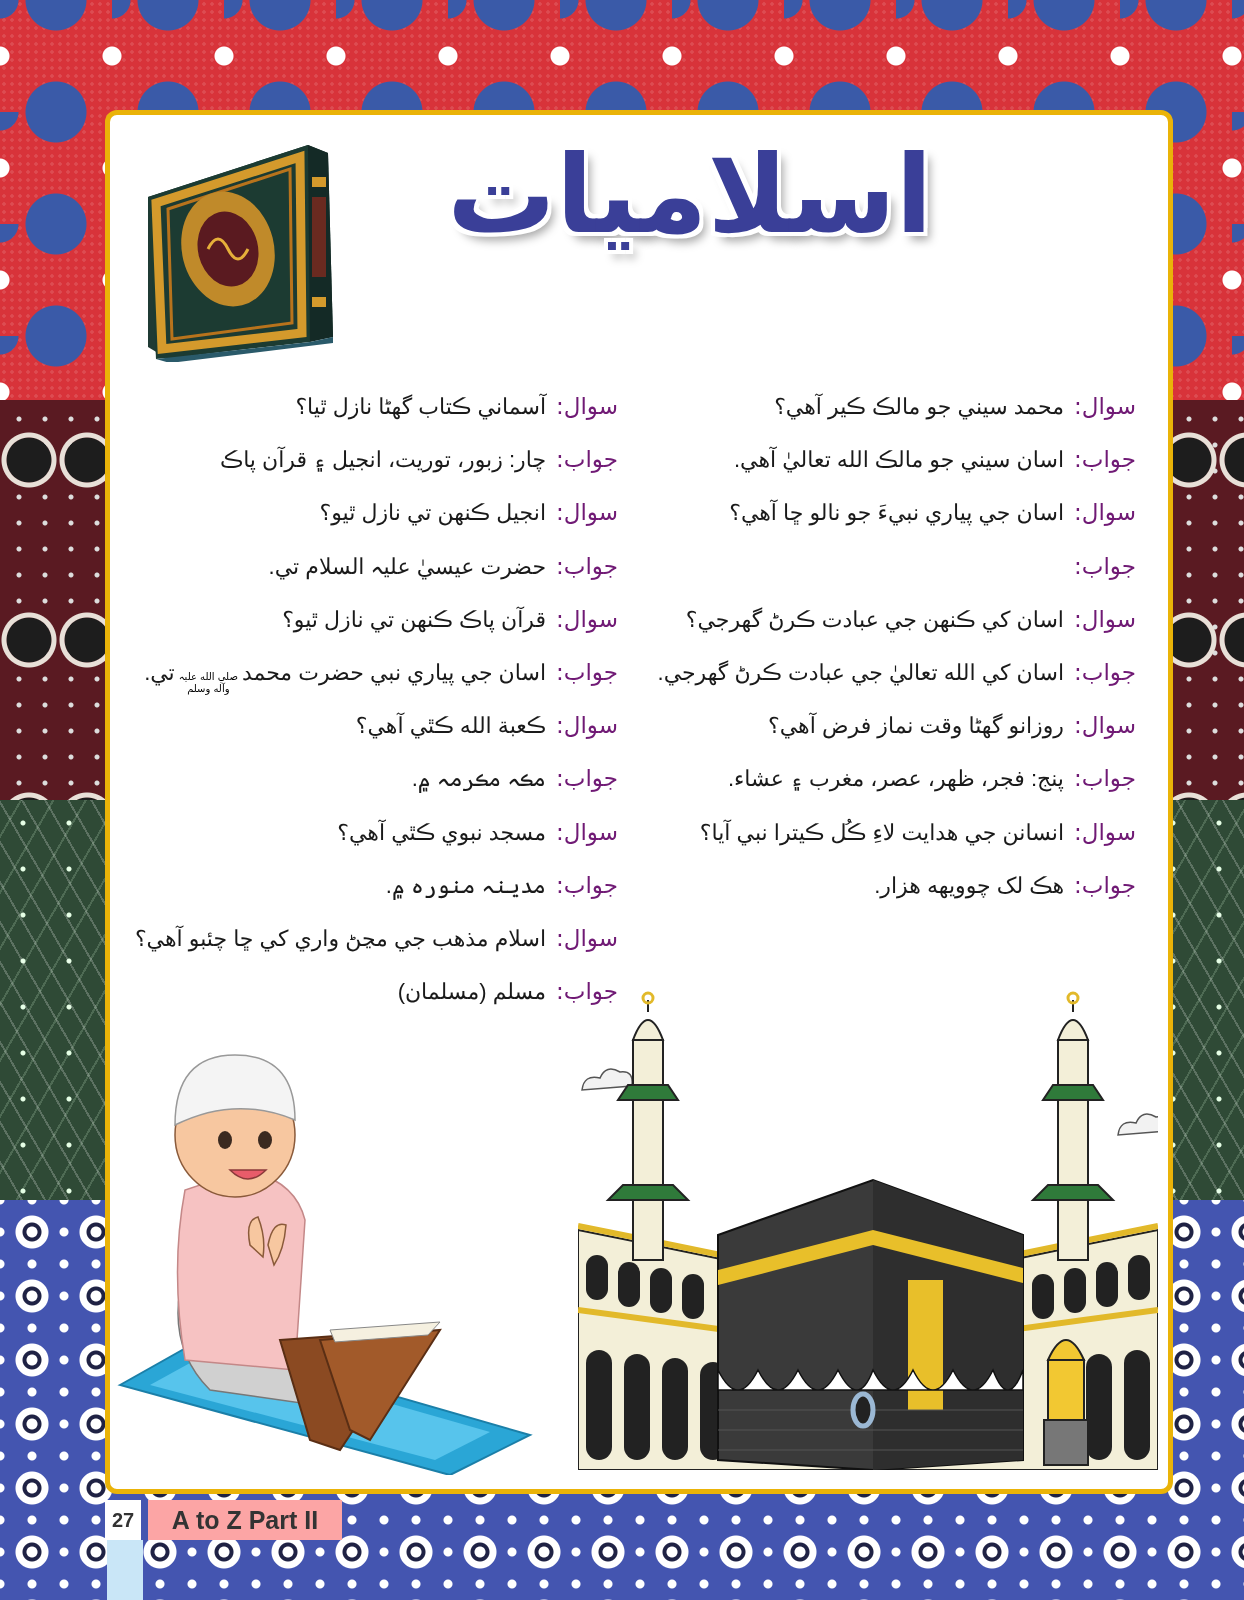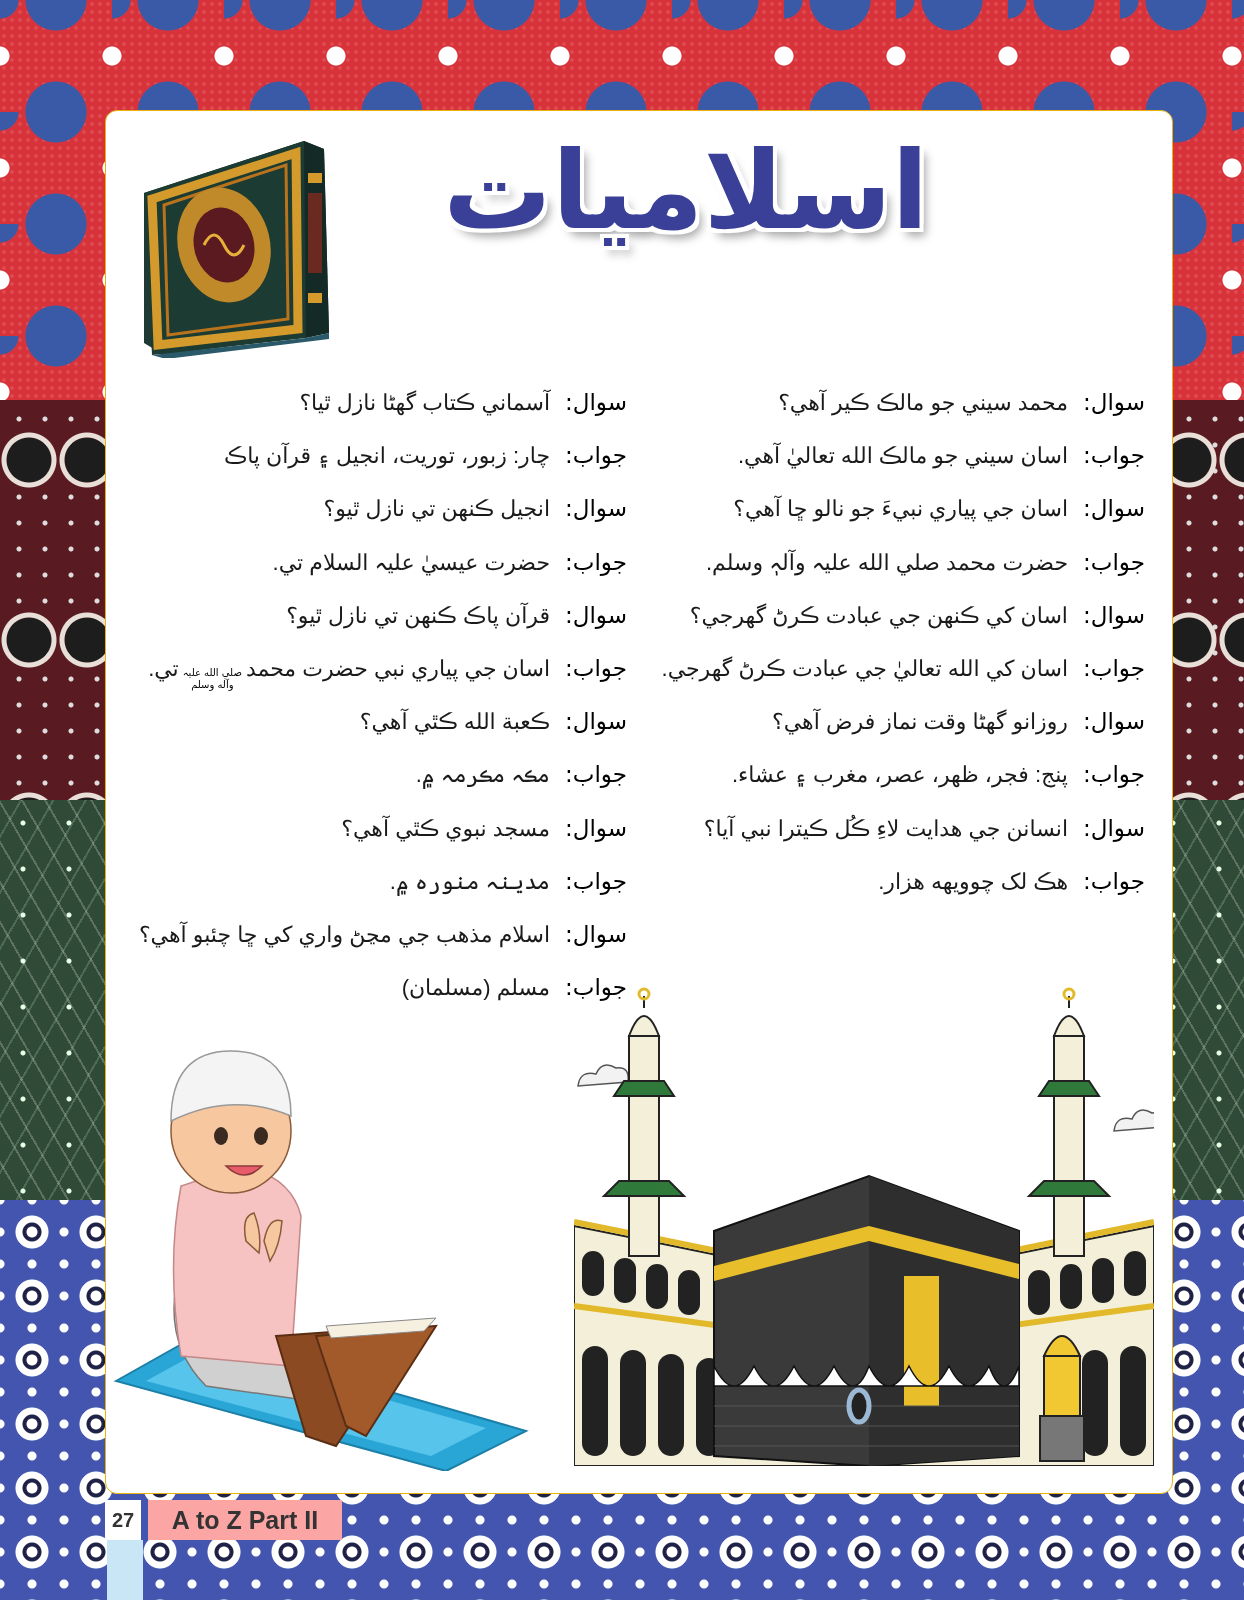--- a/index.html
+++ b/index.html
@@ -44,21 +44,21 @@
     background-image:
       radial-gradient(circle at 50% 50%, #ffffff 0 5px, #1f2244 6px 9px, #ffffff 10px 16px, transparent 17px),
       radial-gradient(circle at 50% 50%, #ffffff 0 4px, transparent 5px);
     background-size: 64px 64px, 32px 32px;
     background-position: 0 0, 16px 16px;
   }
 
   
   .page {
     position: absolute; left: 105px; top: 110px; width: 1068px; height: 1384px;
-    background: #ffffff; border: 1px solid #eab308; border-radius: 12px; overflow: hidden;
+    background: #ffffff; border: 5px solid #eab308; border-radius: 12px; overflow: hidden;
   }
 
   
   .title {
     position: absolute; left: 300px; top: 10px; width: 560px; height: 140px;
     text-align: center; direction: rtl;
     font-family: "DejaVu Sans", sans-serif; font-weight: bold; font-size: 108px; line-height: 140px;
     color: #3a3f98;
     text-shadow: 0 0 0 #fff, 4px 4px 0 #fff, -4px -4px 0 #fff, 4px -4px 0 #fff, -4px 4px 0 #fff,
                  6px 8px 10px rgba(0,0,0,0.35);
@@ -66,22 +66,22 @@
 
   
   .quran { position: absolute; left: 18px; top: 22px; width: 210px; height: 225px; }
 
   
   .qa-col { position: absolute; direction: rtl; }
   .qa-right { right: 22px; top: 278px; width: 500px; }
   .qa-left { right: 540px; top: 278px; width: 510px; }
   .qa-row { display: flex; align-items: baseline; height: 53.2px; white-space: nowrap; }
   .qa-label {
-    color: #000000; font-size: 23px; font-family: "DejaVu Sans", sans-serif;
-    width: 82px; flex: 0 0 82px; text-align: center; padding-left: 10px;
+    color: #701a75; font-size: 23px; font-family: "DejaVu Sans", sans-serif;
+    width: 82px; flex: 0 0 82px; text-align: left; padding-left: 10px;
   }
   .qa-text { color: #1a1a1a; font-size: 22px; font-family: Liberation Sans, sans-serif; }
   .honorific {
     display: inline-block; font-size: 10px; line-height: 12px; text-align: center;
     vertical-align: middle; margin: 0 4px;
   }
 
   
   .kaaba { position: absolute; left: 468px; top: 875px; width: 580px; height: 480px; }
   .boy { position: absolute; left: 0; top: 915px; width: 450px; height: 445px; }
@@ -134,21 +134,20 @@
     <div class="qa-row">
         <span class="qa-label">جواب:</span>
         <span class="qa-text">اسان سيني جو مالڪ الله تعاليٰ آهي.</span>
       </div>
     <div class="qa-row">
         <span class="qa-label">سوال:</span>
         <span class="qa-text">اسان جي پياري نبيءَ جو نالو ڇا آهي؟</span>
       </div>
     <div class="qa-row">
         <span class="qa-label">جواب:</span>
-        <span class="qa-text">حضرت محمد صلي الله عليہ وآلہٖ وسلم.</span>
       </div>
     <div class="qa-row">
         <span class="qa-label">سوال:</span>
         <span class="qa-text">اسان کي ڪنهن جي عبادت ڪرڻ گھرجي؟</span>
       </div>
     <div class="qa-row">
         <span class="qa-label">جواب:</span>
         <span class="qa-text">اسان کي الله تعاليٰ جي عبادت ڪرڻ گھرجي.</span>
       </div>
     <div class="qa-row">

